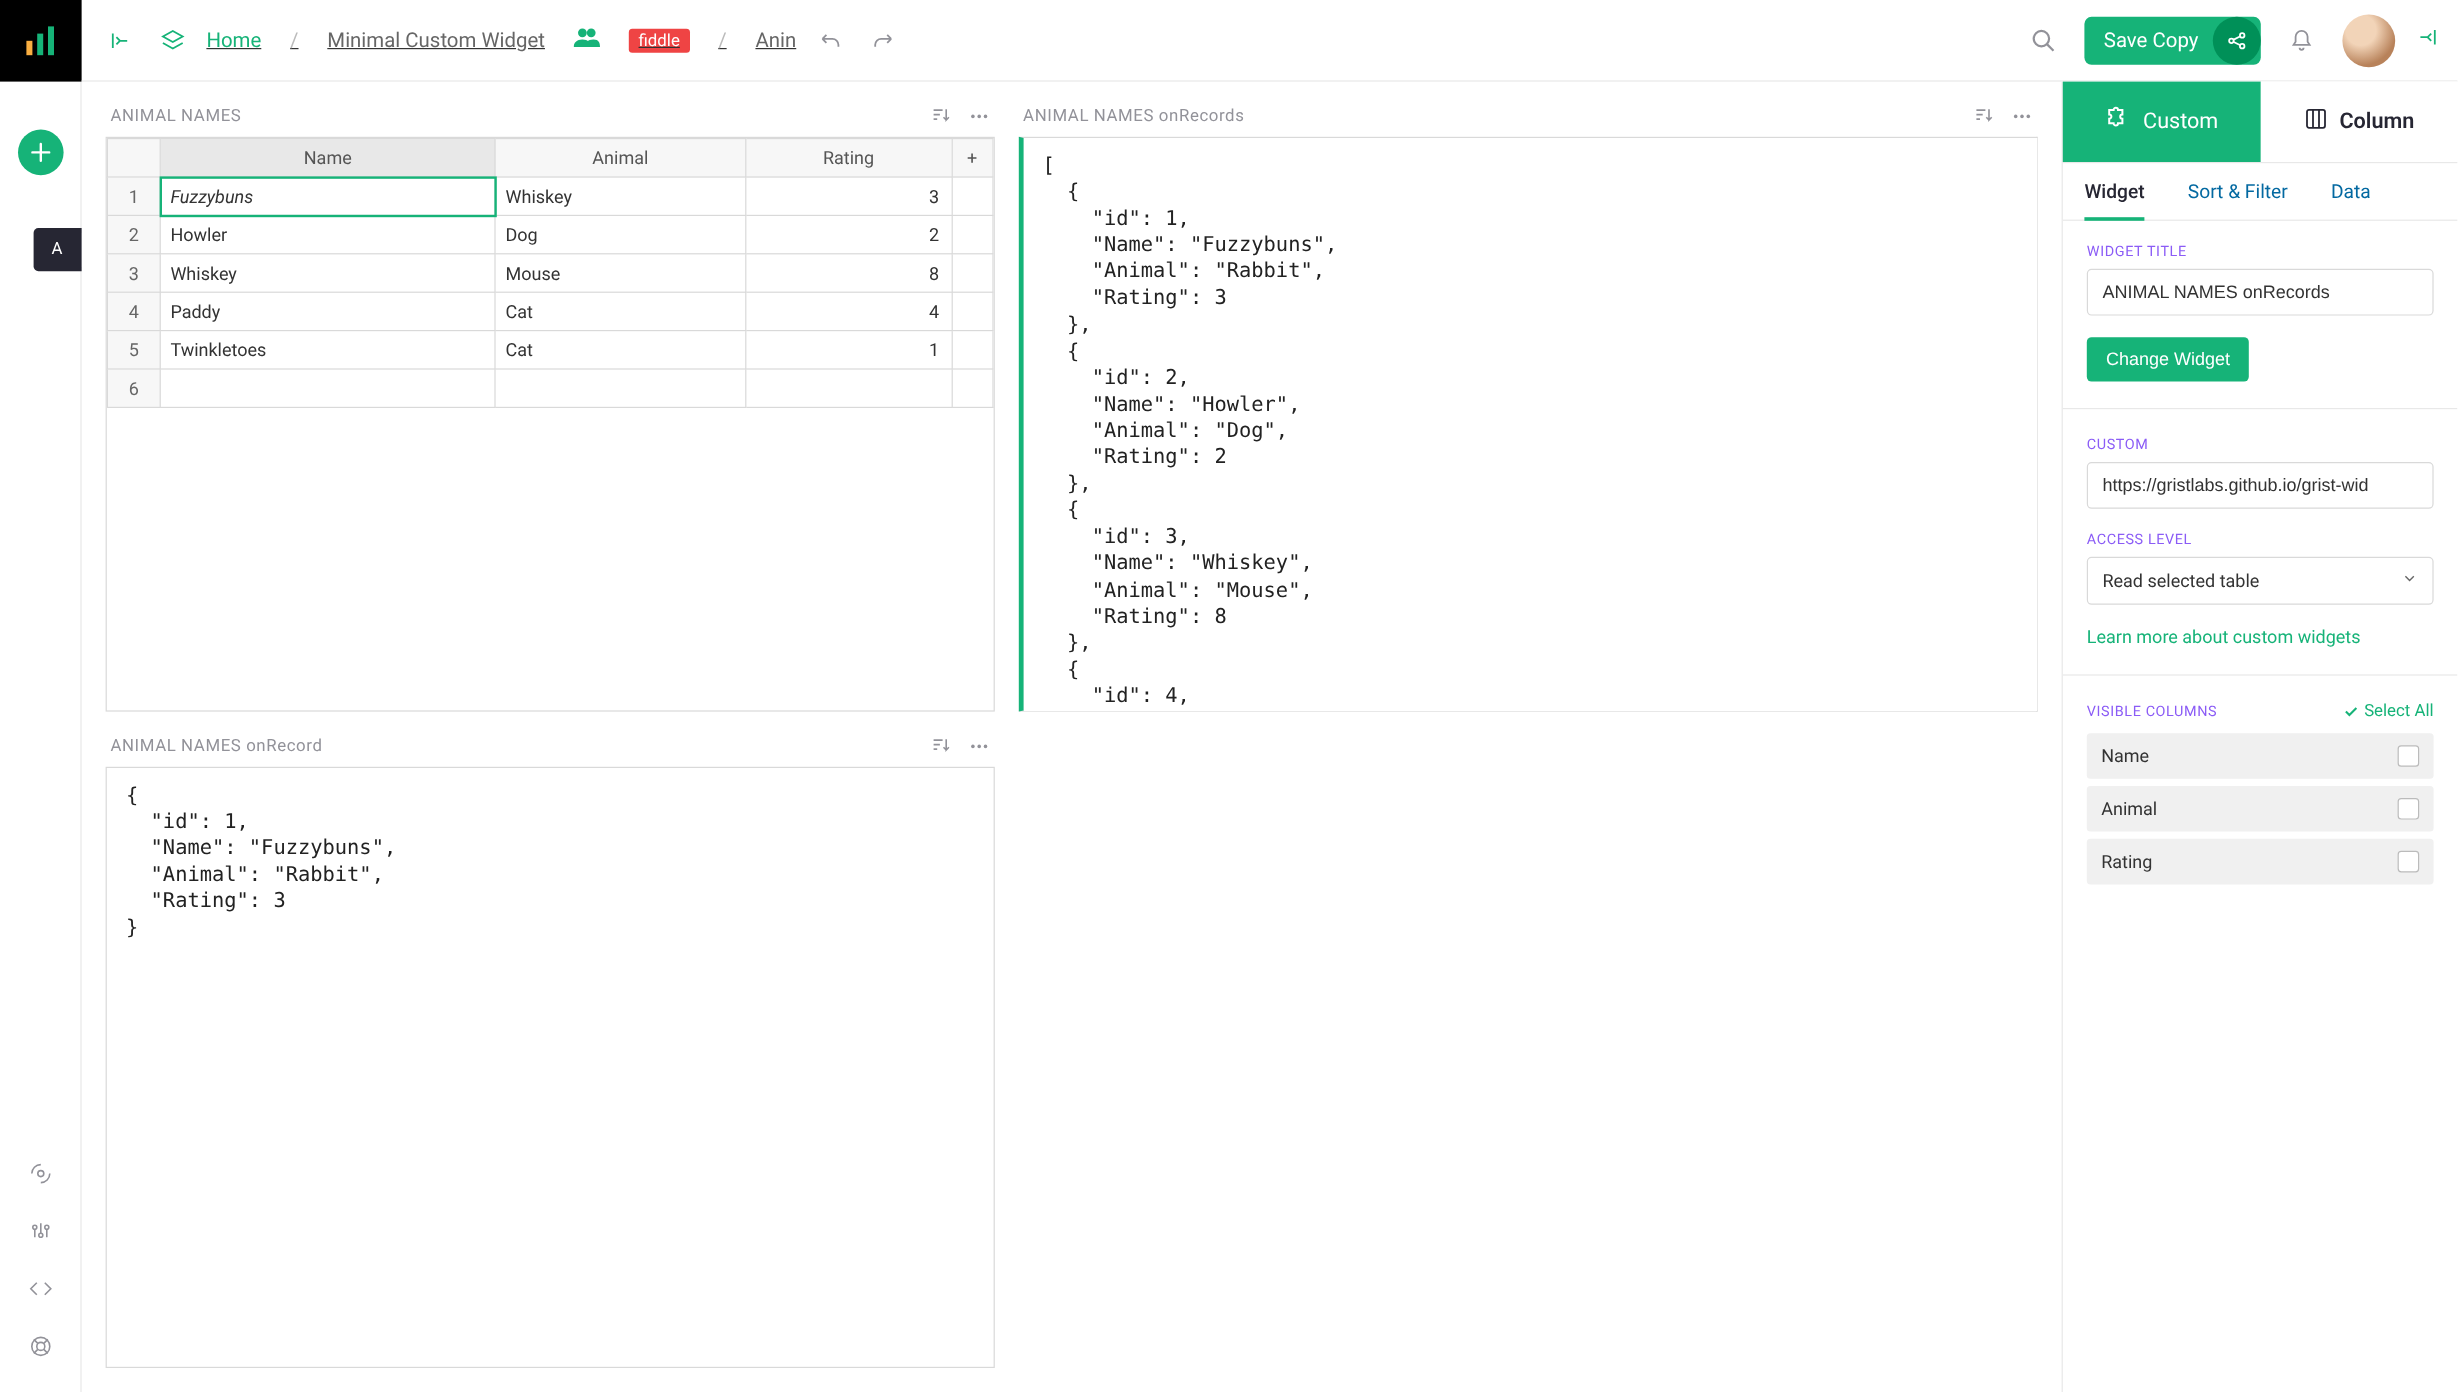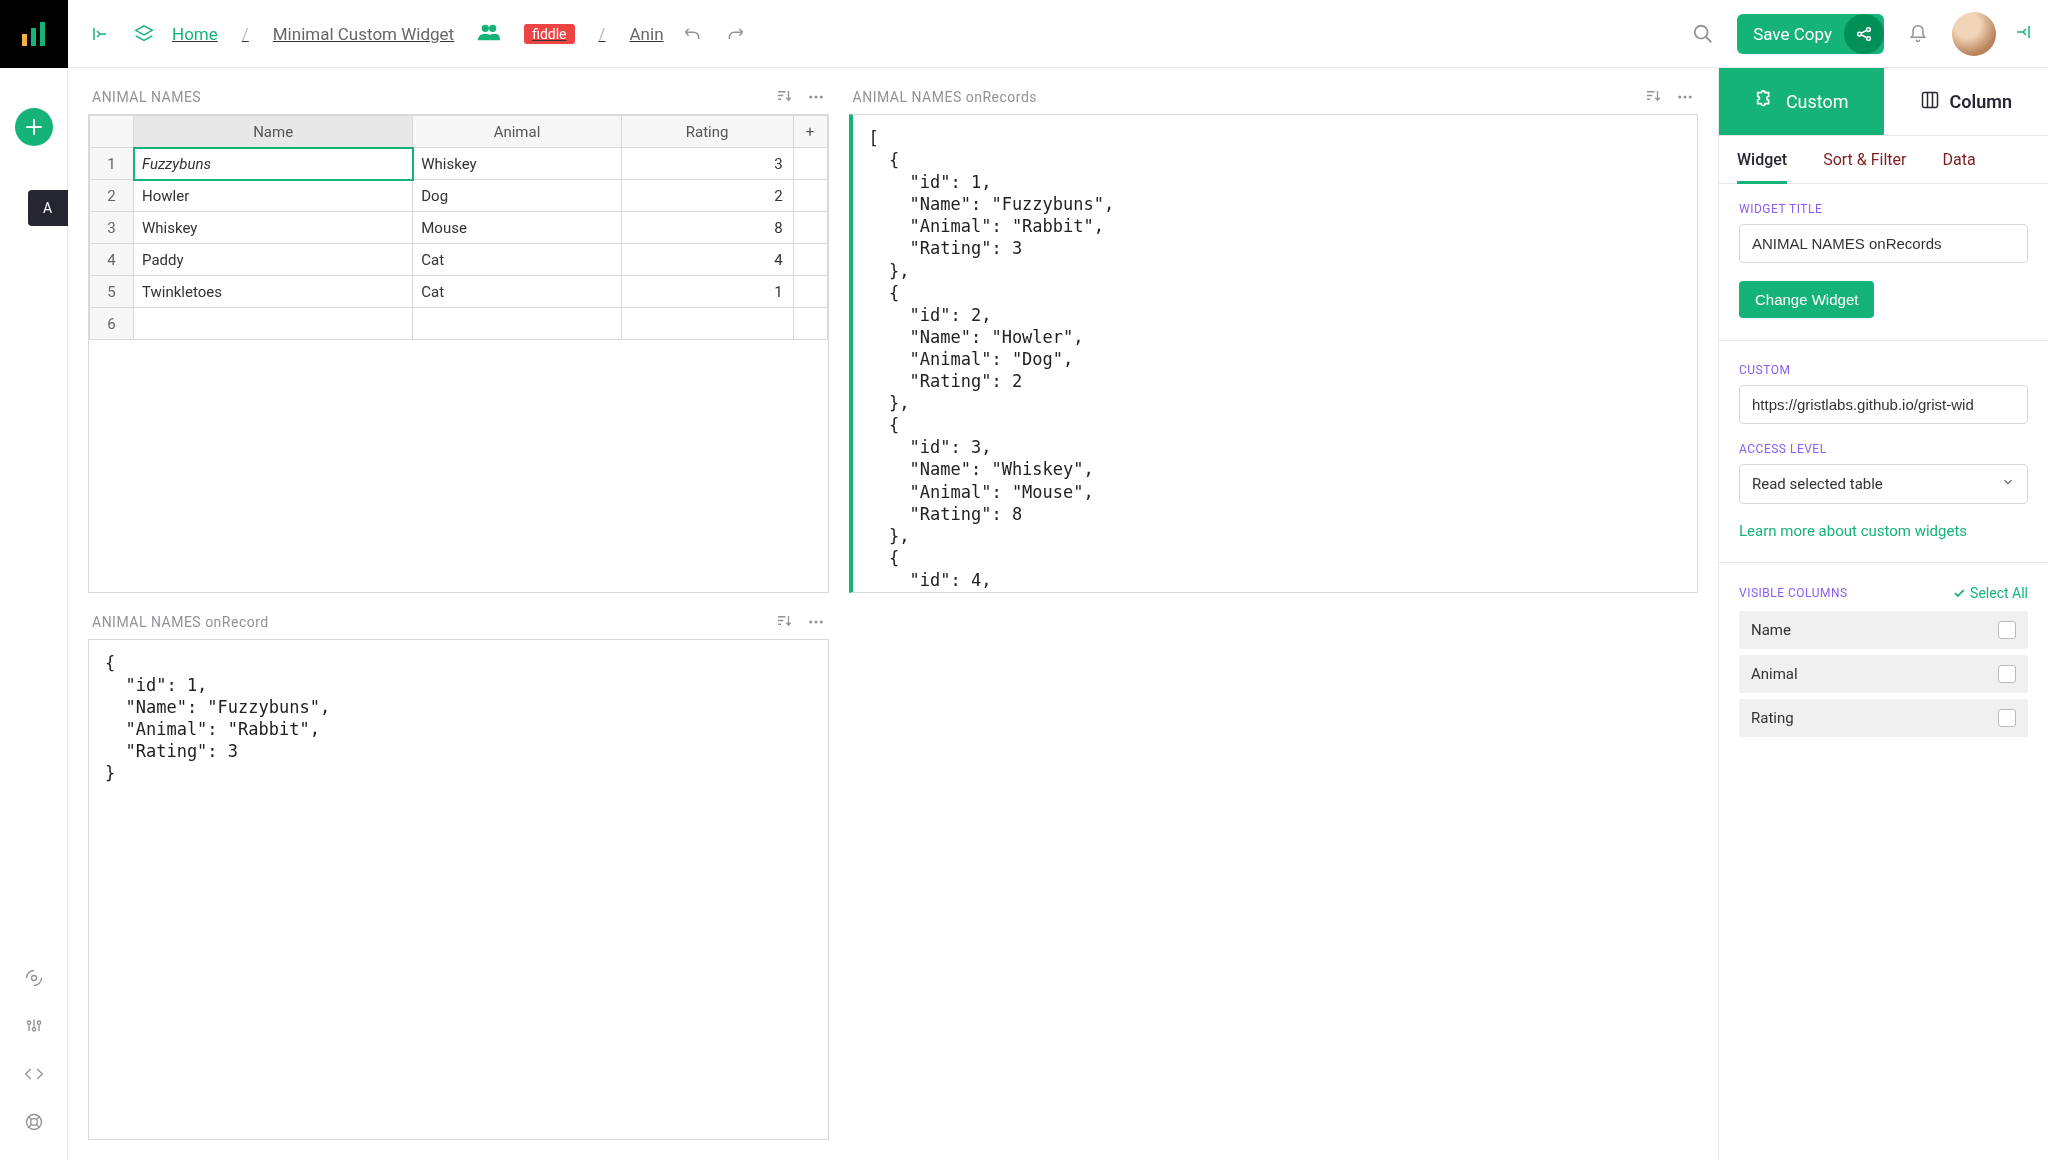--- a/index.html
+++ b/index.html
@@ -61,21 +61,21 @@
 
 .code-pre { font-family: ui-monospace, SFMono-Regular, Menlo, Consolas, monospace; font-size: 17px; padding: 12px 16px; white-space: pre; line-height: 1.3; color: #222; }
 
 
 .right-panel { width: 330px; border-left: 1px solid #e8e8e8; display: flex; flex-direction: column; background: #fff; }
 .rp-header { display: flex; height: 68px; border-bottom: 1px solid #e8e8e8; }
 .rp-header .seg { flex: 1; display: flex; align-items: center; justify-content: center; gap: 10px; font-size: 18px; cursor: pointer; }
 .rp-header .seg.active { background: #16b378; color: #fff; }
 .rp-header .seg.inactive { background: #fff; color: #262633; font-weight: 600; }
 .rp-tabs { display: flex; border-bottom: 1px solid #e8e8e8; padding: 0 18px; gap: 36px; }
-.rp-tabs .tab { padding: 14px 0 12px; font-size: 16px; cursor: pointer; color: #7f1d1d; }
+.rp-tabs .tab { padding: 14px 0 12px; font-size: 16px; cursor: pointer; color: #0369a1; }
 .rp-tabs .tab.active { color: #262633; font-weight: 500; border-bottom: 3px solid #16b378; margin-bottom: -1px; }
 .rp-body { padding: 18px 20px; overflow: auto; flex: 1; }
 .rp-label { font-size: 12px; color: #8b5cf6; letter-spacing: 0.5px; margin-bottom: 8px; }
 .rp-input { width: 100%; border: 1px solid #d9d9d9; border-radius: 4px; padding: 10px 12px; font-size: 15px; color: #333; margin-bottom: 18px; }
 .rp-button { background: #16b378; color: #fff; border: none; border-radius: 4px; padding: 10px 16px; font-size: 15px; cursor: pointer; }
 .rp-divider { height: 1px; background: #e8e8e8; margin: 22px -20px; }
 .rp-select { width: 100%; border: 1px solid #d9d9d9; border-radius: 4px; padding: 10px 12px; font-size: 15px; display: flex; justify-content: space-between; align-items: center; cursor: pointer; margin-bottom: 18px; }
 .rp-link { color: #16b378; font-size: 15px; text-decoration: none; cursor: pointer; }
 .rp-cols-header { display: flex; justify-content: space-between; align-items: center; margin-bottom: 10px; }
 .select-all { color: #16b378; font-size: 14px; cursor: pointer; display: flex; align-items: center; gap: 4px; }

